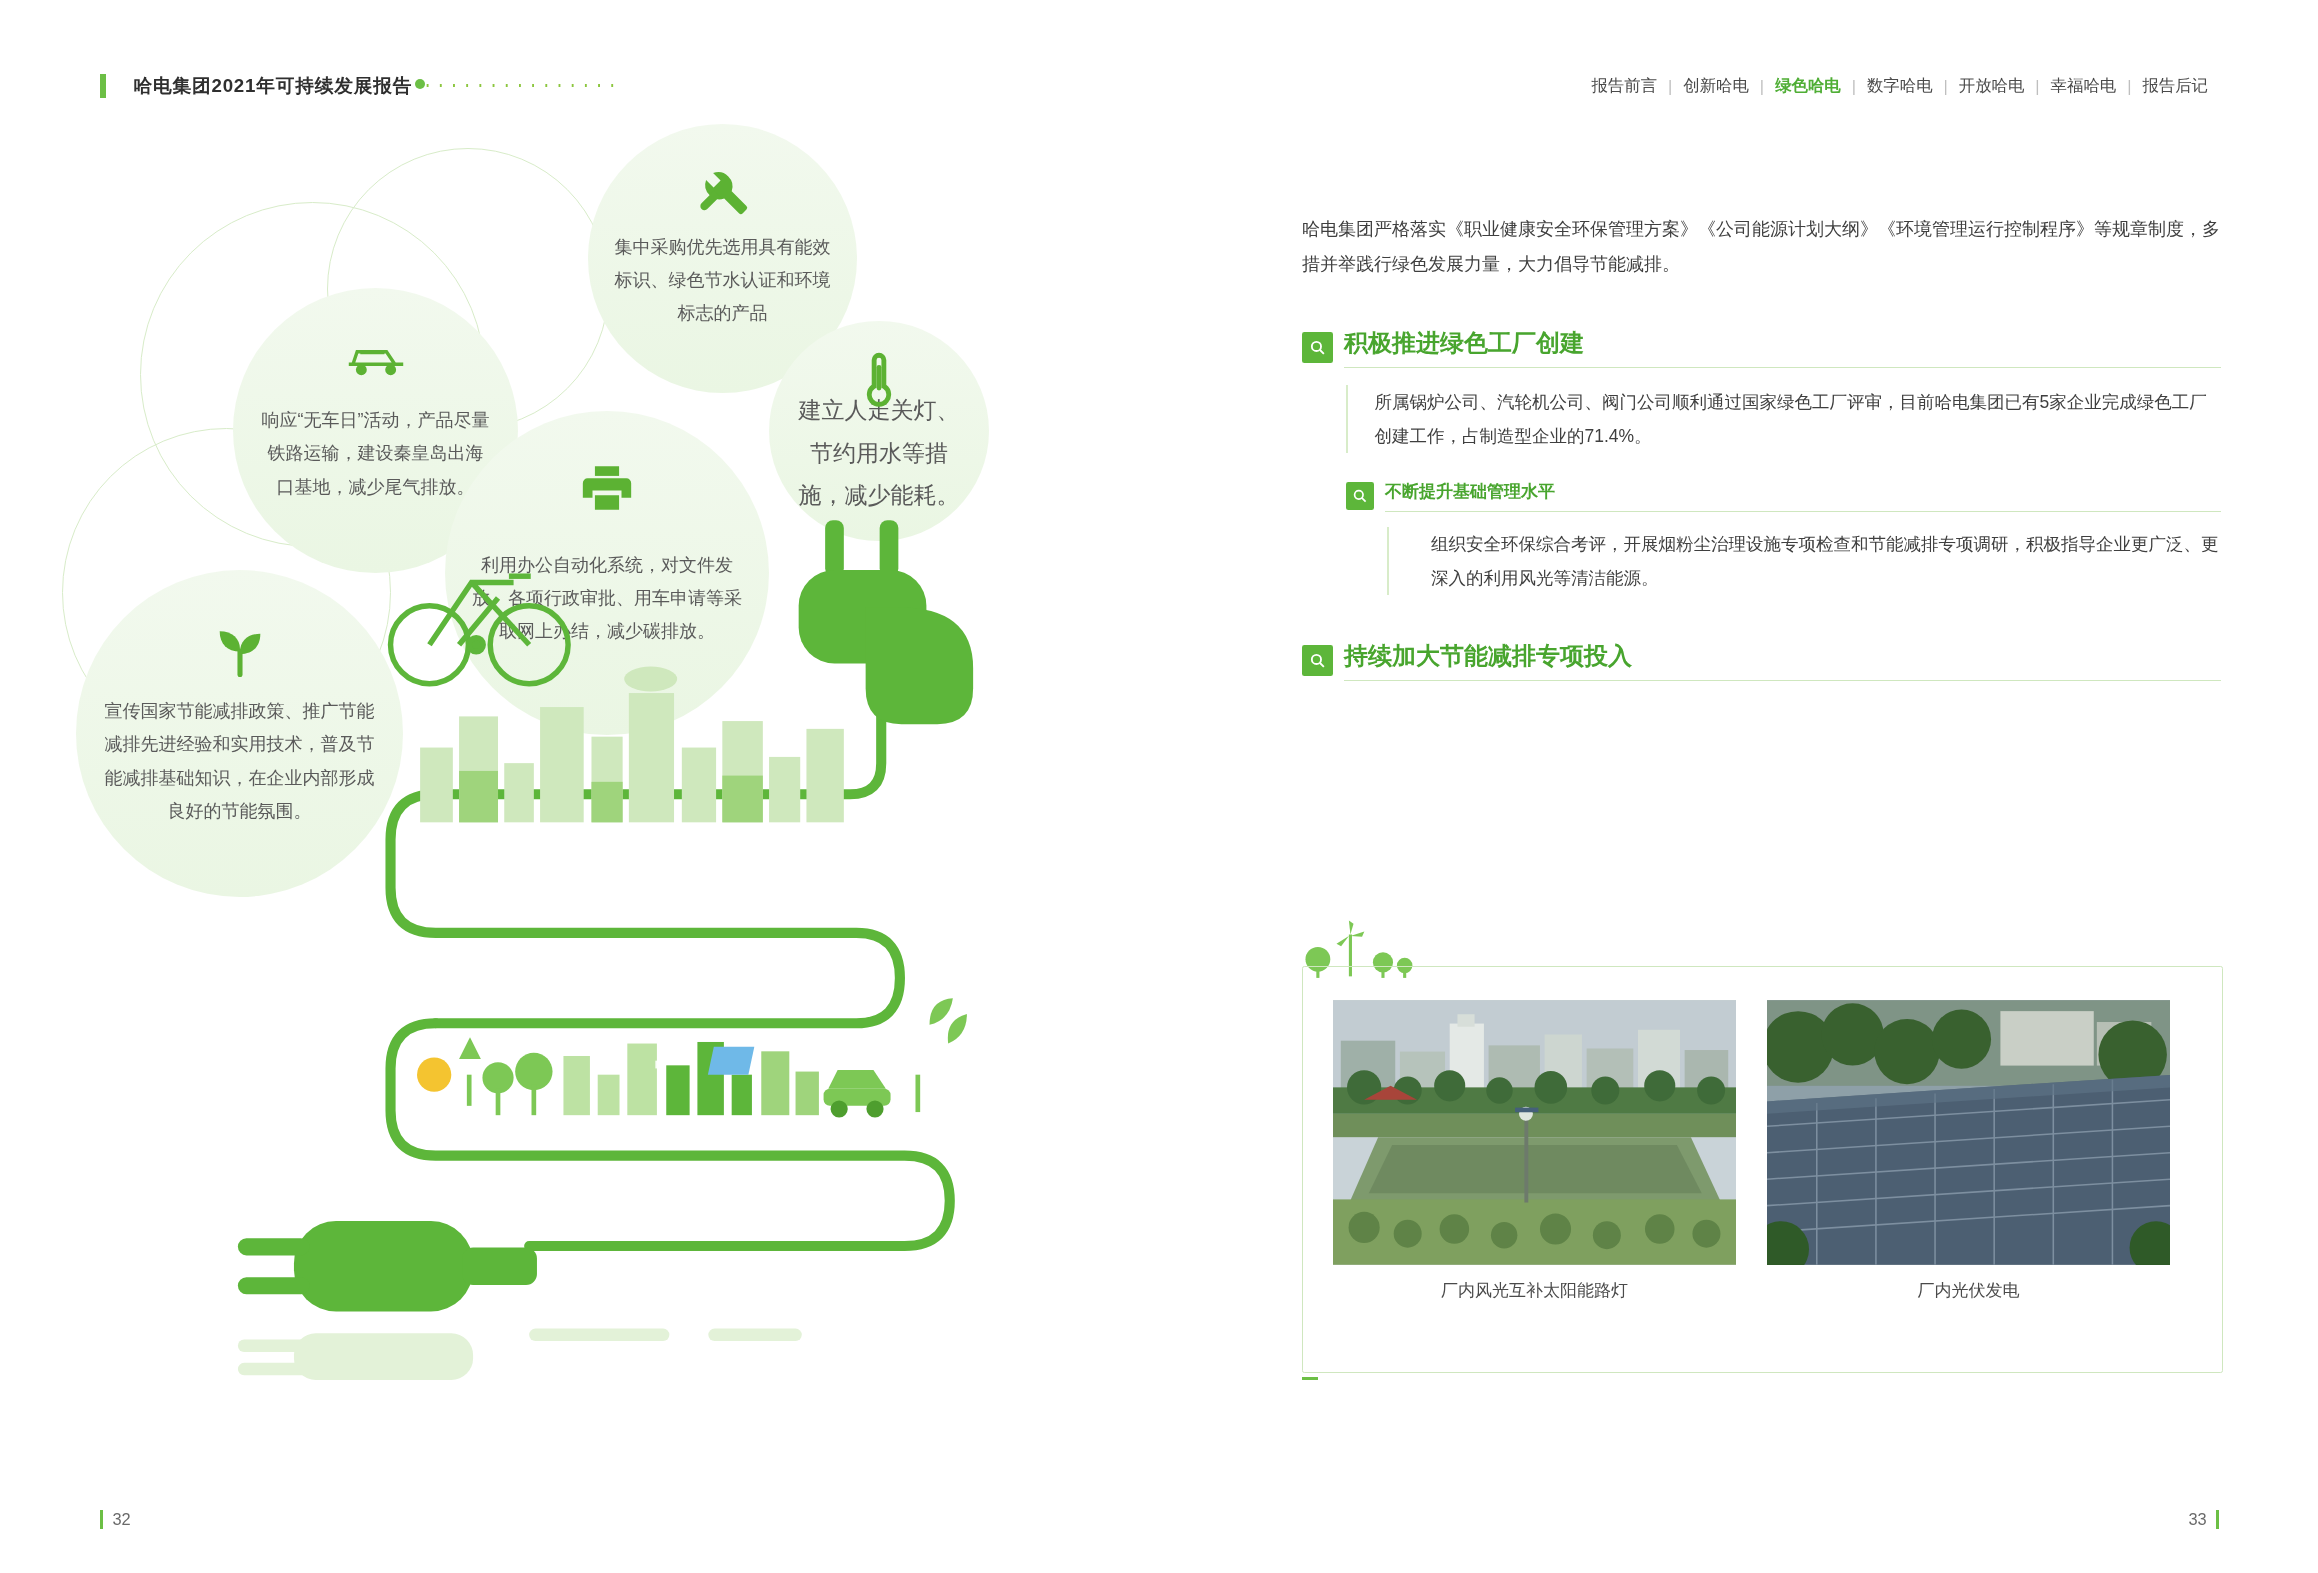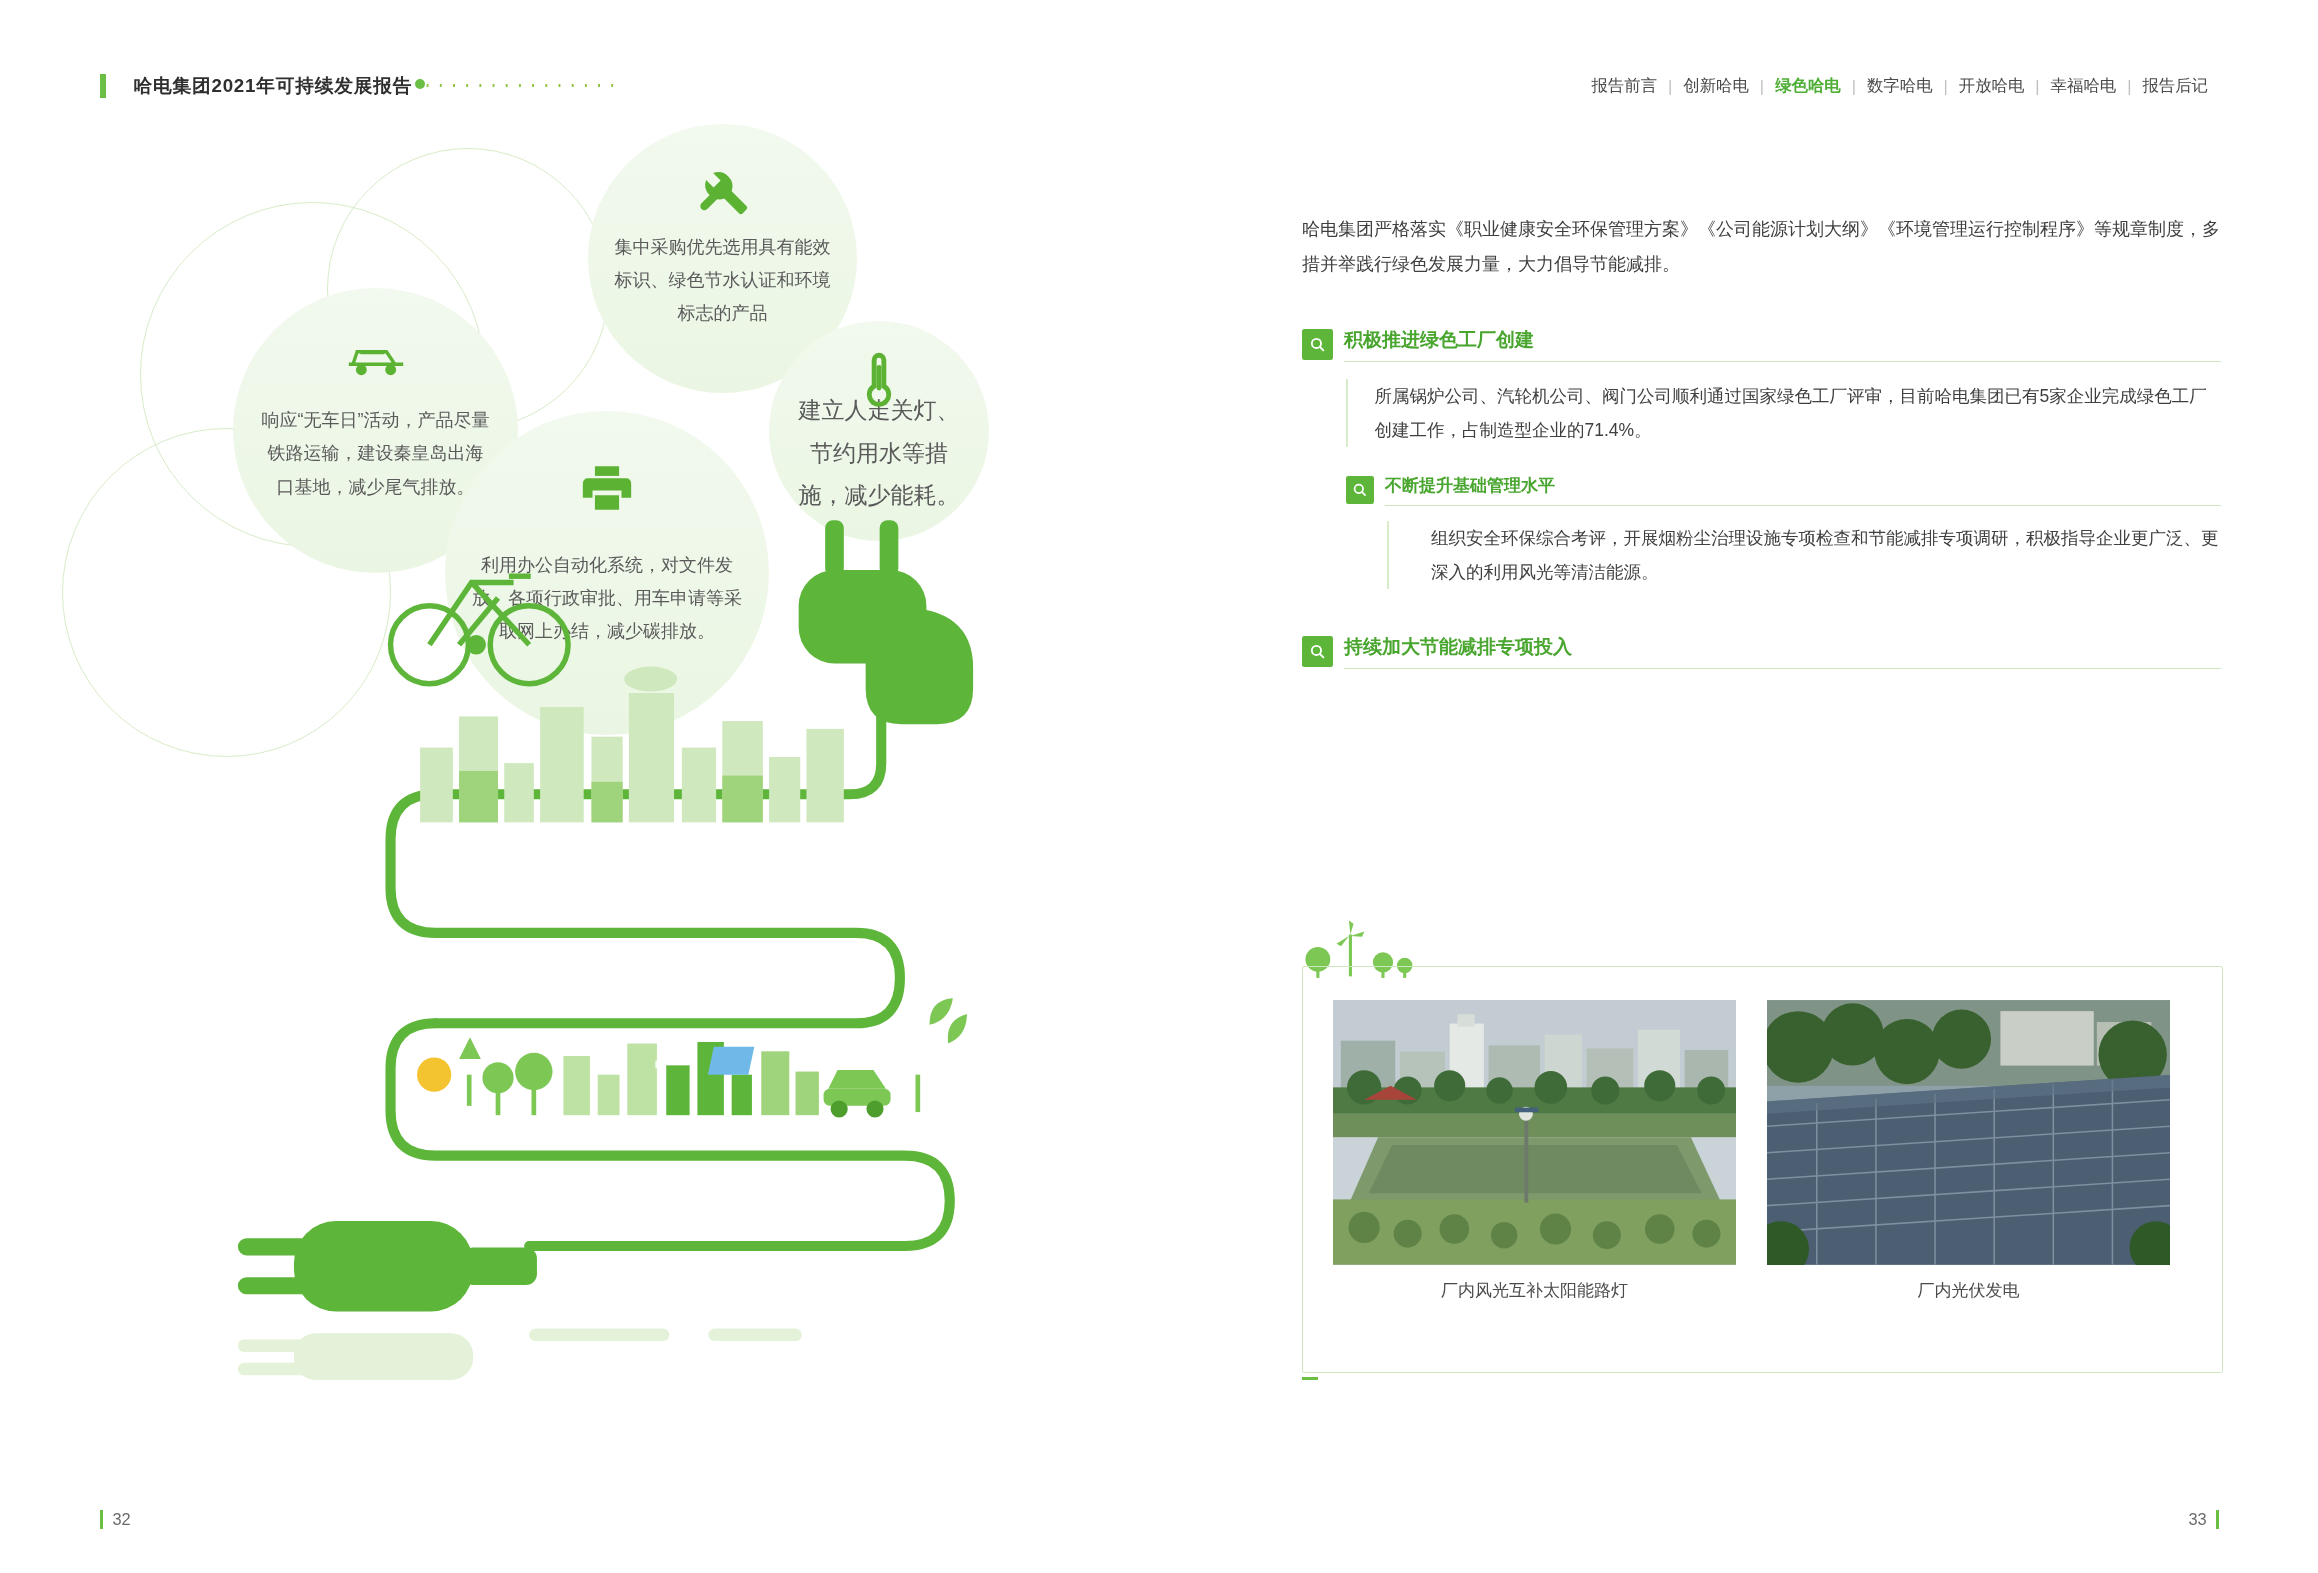--- a/index.html
+++ b/index.html
@@ -57,21 +57,21 @@
   .right-col{position:absolute;left:1302px;top:212px;width:919px;}
   .intro{font-size:18px;line-height:1.95;color:#3f3f3f;}
 
   .sec{margin-top:45px;}
   .sec-head{display:flex;align-items:center;gap:11px;}
   .sec-badge{
     width:31px;height:31px;background:#5db63a;border-radius:2.3px;
     display:flex;align-items:center;justify-content:center;flex:none;
   }
   .sec-title{
-    flex:1;font-size:19px;color:#48a52e;font-weight:bold;
+    flex:1;font-size:24px;color:#48a52e;font-weight:bold;
     border-bottom:1.6px solid #cfe7bf;padding-bottom:7.8px;
   }
   .sec-body{
     margin-top:17px;margin-left:44px;border-left:2.3px solid #d8ecc9;padding-left:26.5px;
     font-size:17.5px;line-height:1.95;color:#3f3f3f;
   }
   .sub{margin-top:26.5px;margin-left:44px;}
   .sub .sec-badge{width:28px;height:28px;}
   .sub .sec-title{font-size:17px;}
   .sub-body{
@@ -163,20 +163,31 @@
       <div class="ic" style="top:48px;">
         <svg width="58" height="58" viewBox="0 0 24 24" fill="#5cb233">
           <path d="M7 3h10v4H7z"></path>
           <path d="M4 8h16a2 2 0 0 1 2 2v6h-4v-3H6v3H2v-6a2 2 0 0 1 2-2z"></path>
           <path d="M7 15h10v6H7z"></path>
         </svg>
       </div>
       <div class="txt" style="margin-top:51px;">利用办公自动化系统，对文件发放、各项行政审批、用车申请等采取网上办结，减少碳排放。</div>
     </div>
 
+    <div class="bub bub-fill" style="left:-17px;top:399px;width:327px;height:327px;">
+      <div class="ic" style="top:51px;">
+        <svg width="61" height="61" viewBox="0 0 24 24" fill="#5cb233">
+          <path d="M12 22V11"></path>
+          <rect x="11" y="11" width="2" height="11" rx="1"></rect>
+          <path d="M12 11C12 7 9 4 4 4c0 5 3 8 8 8z"></path>
+          <path d="M12 12c0-4 3-7 8-7 0 5-3 8-8 8z"></path>
+        </svg>
+      </div>
+      <div class="txt" style="margin-top:56px;">宣传国家节能减排政策、推广节能减排先进经验和实用技术，普及节能减排基础知识，在企业内部形成良好的节能氛围。</div>
+    </div>
 
     <svg class="art-svg" width="1106" height="1231" viewBox="0 0 1420 1580">
 
       <g fill="none" stroke="#5db63a" stroke-width="13" stroke-linecap="round">
         <path d="M1012 610 C1012 700 1012 700 1012 700 L1012 760 Q1012 800 972 800 L440 800 Q382 800 382 858 L382 920 Q382 978 440 978 L980 978 Q1036 978 1036 1036 Q1036 1094 980 1094 L440 1094"></path>
         <path d="M440 1094 Q382 1094 382 1152 L382 1206 Q382 1264 440 1264 L1042 1264 Q1100 1264 1100 1322 Q1100 1380 1042 1380 L560 1380"></path>
       </g>
 
       <g fill="#5db63a">
         <rect x="940" y="448" width="24" height="72" rx="10"></rect>

